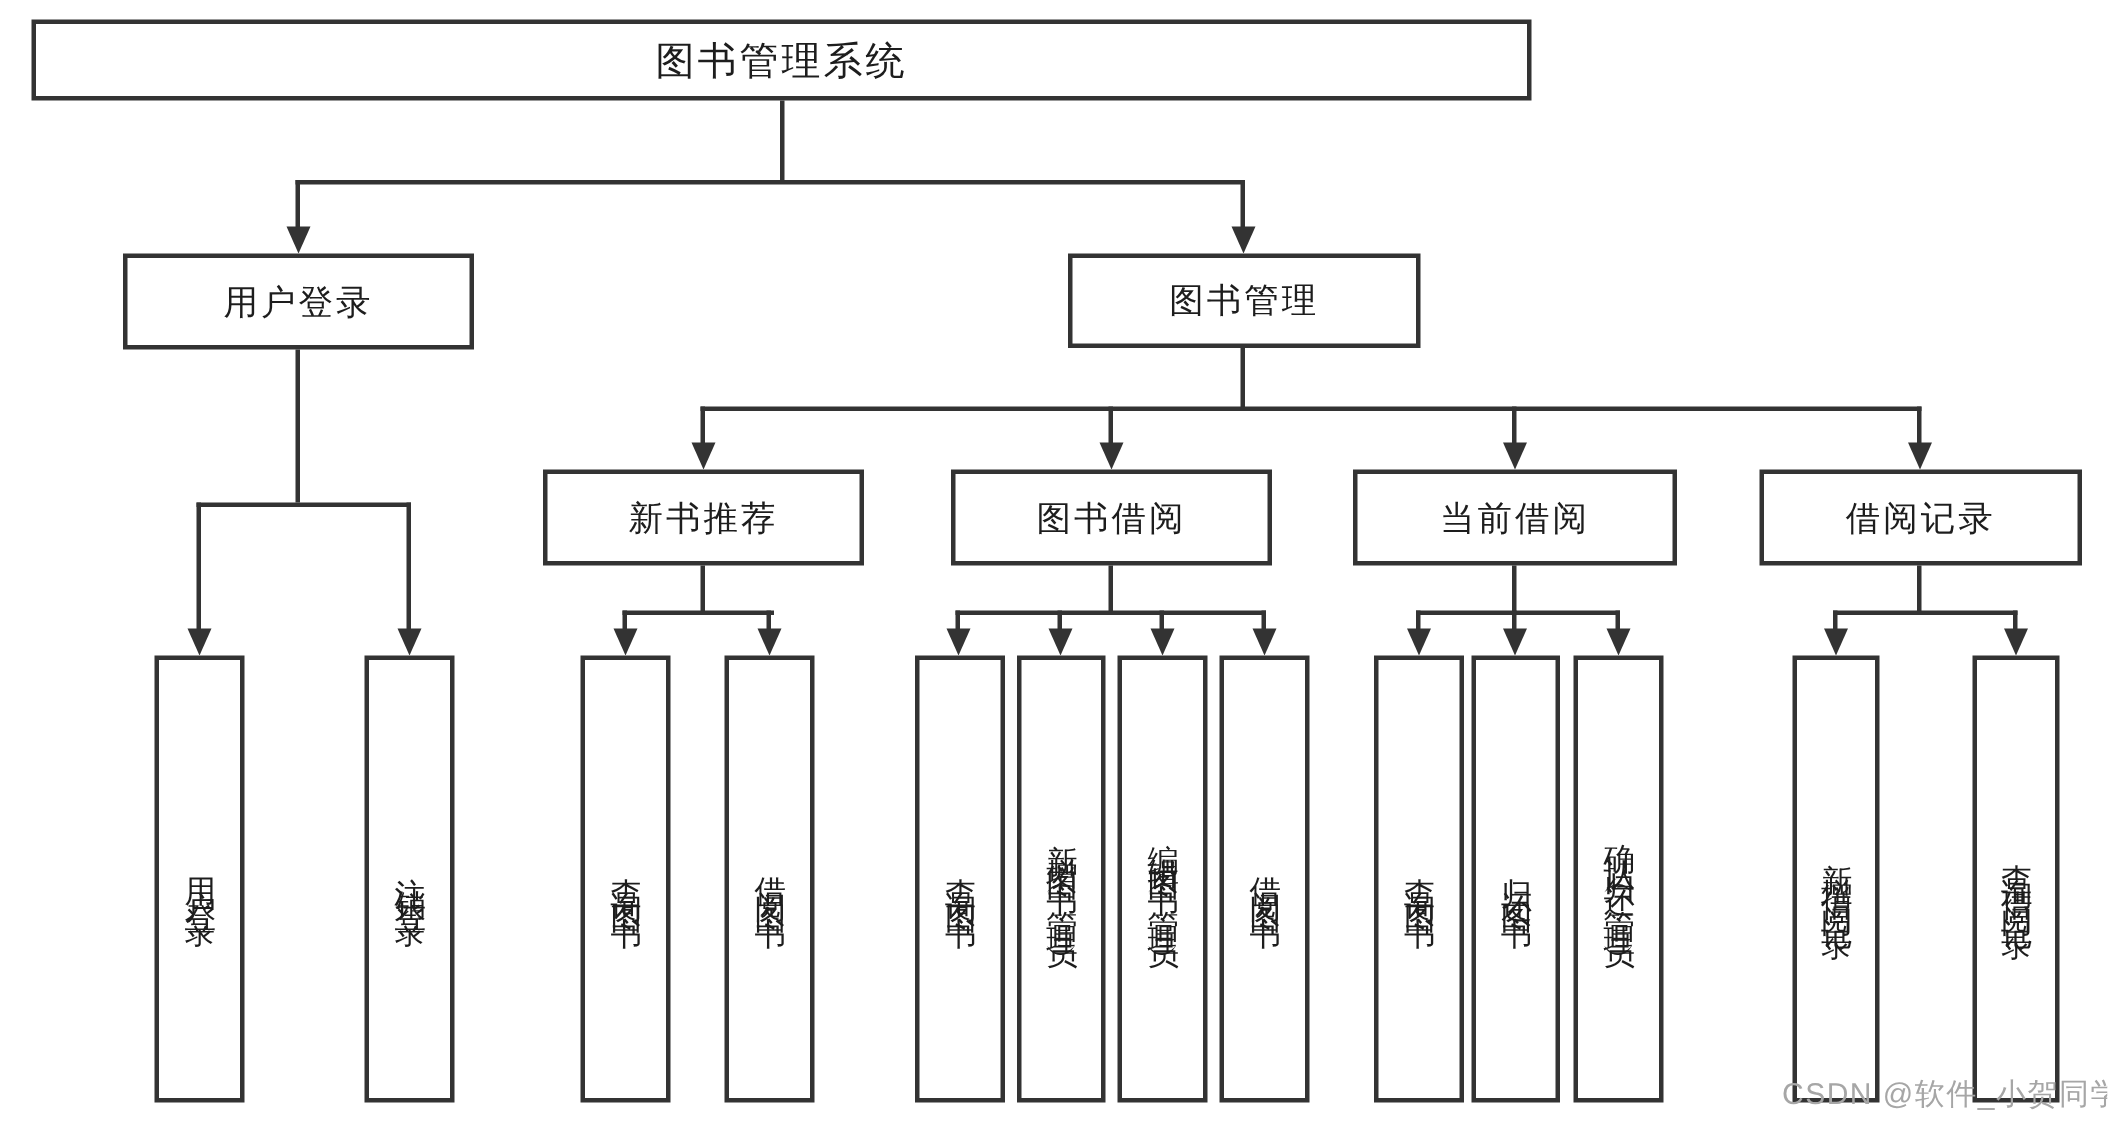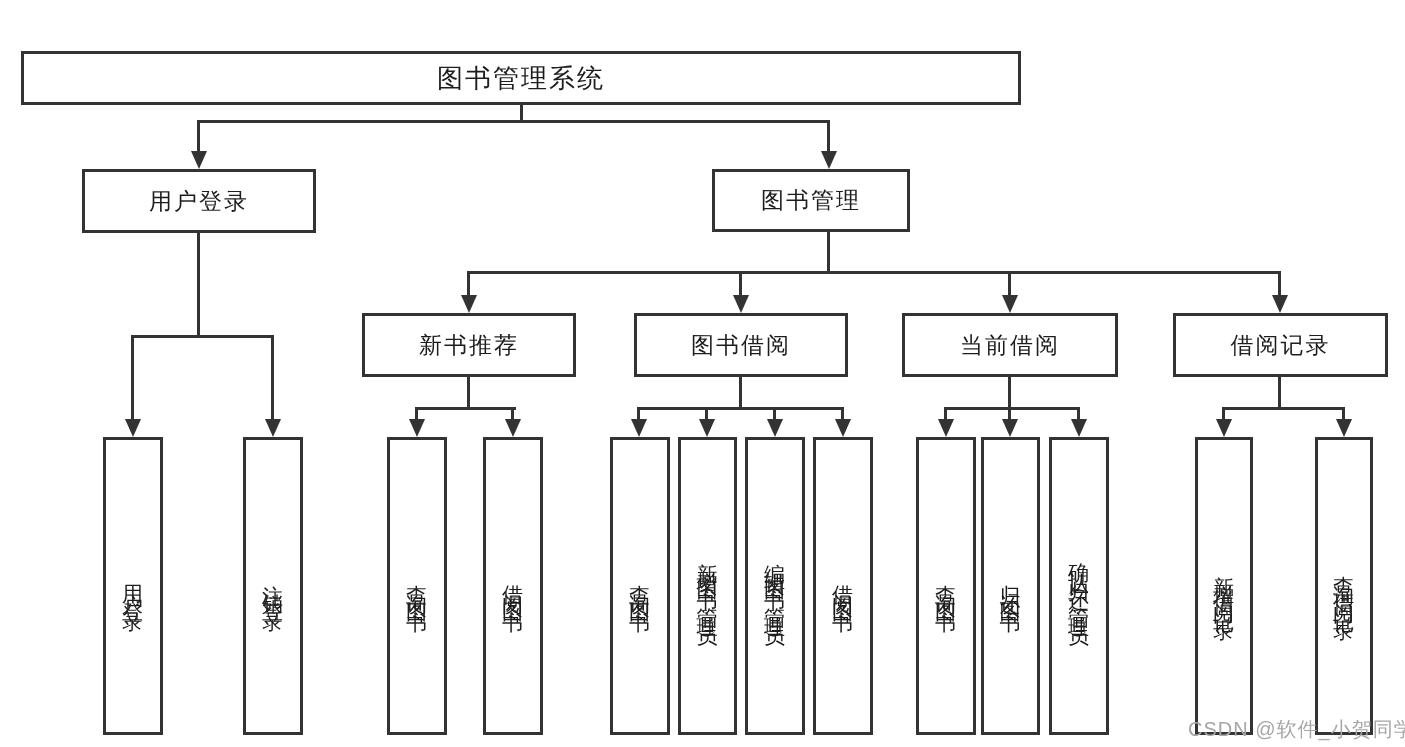--- a/index.html
+++ b/index.html
@@ -5,21 +5,21 @@
   html,body{margin:0;padding:0;background:#ffffff;}
   .canvas{
     position:relative;width:1405px;height:747px;background:#ffffff;
     font-family:"Liberation Sans","DejaVu Sans",sans-serif;color:#1d1d1d;overflow:hidden;
   }
   .box{
     position:absolute;border:3px solid #333333;background:#ffffff;box-sizing:border-box;
     display:flex;align-items:center;justify-content:center;
     font-size:23px;letter-spacing:2px;white-space:nowrap;
   }
-  .box.root{font-size:26px;margin-top:38px;}
+  .box.root{font-size:26px;}
   .vbox{
     position:absolute;top:437px;height:298px;border:3px solid #333333;background:#ffffff;
     box-sizing:border-box;display:flex;align-items:center;justify-content:center;
   }
   .vbox span{
     writing-mode:vertical-rl;text-orientation:mixed;
     font-size:21px;letter-spacing:9px;line-height:1;
   }
   .hl,.vl{position:absolute;background:#333333;}
   .hl{height:3px;}
@@ -98,21 +98,21 @@
   <div class="arrow" style="left:1216px;top:419px"></div>
   <div class="arrow" style="left:1336px;top:419px"></div>
 
   <div class="box root" style="left:21px;top:13px;width:1000px;height:54px">
     <span>图书管理系统</span>
   </div>
 
   <div class="box" style="left:82px;top:169px;width:234px;height:64px">
     <span>用户登录</span>
   </div>
-  <div class="box" style="left:712px;top:169px;width:198px;height:63px">
+  <div class="box" style="left:712px;top:169px;width:235px;height:63px">
     <span>图书管理</span>
   </div>
 
   <div class="box" style="left:362px;top:313px;width:214px;height:64px">
     <span>新书推荐</span>
   </div>
   <div class="box" style="left:634px;top:313px;width:214px;height:64px">
     <span>图书借阅</span>
   </div>
   <div class="box" style="left:1173px;top:313px;width:215px;height:64px">

